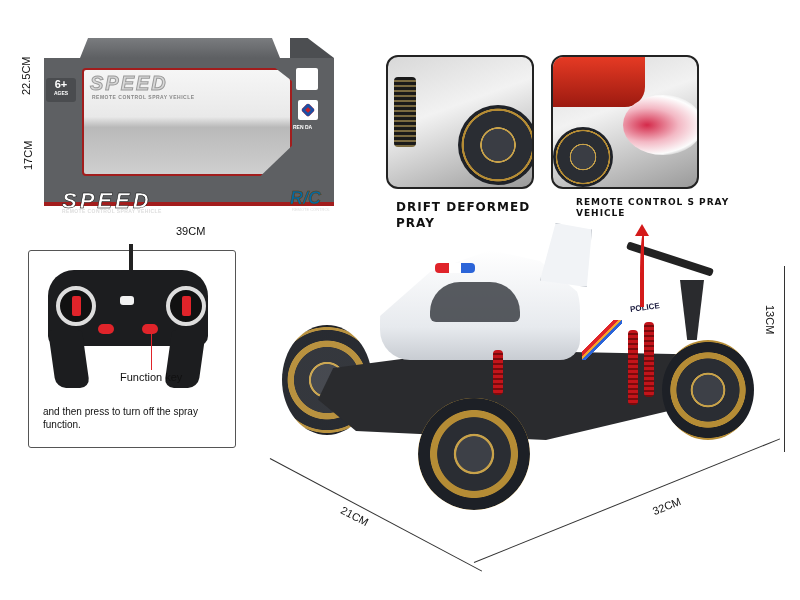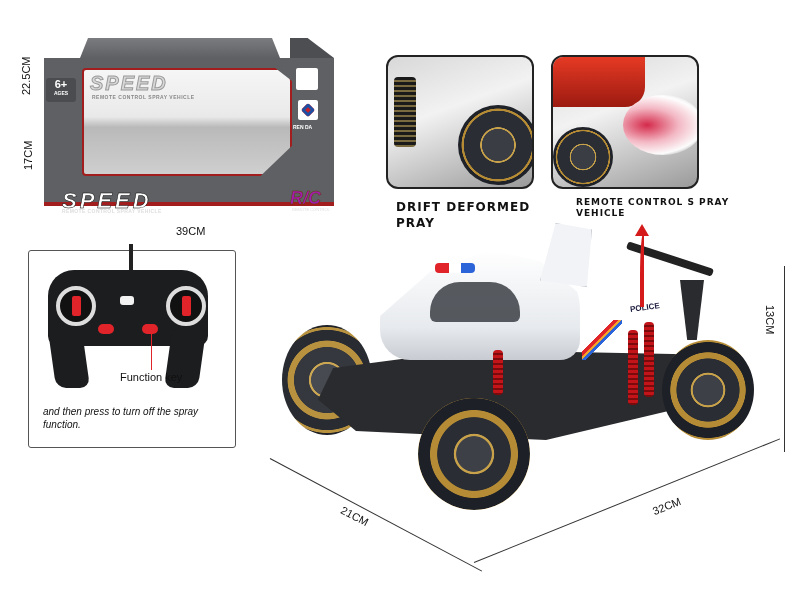--- a/index.html
+++ b/index.html
@@ -25,21 +25,21 @@
   .age-badge .n { font: 900 11px "Liberation Sans", sans-serif; display:block; line-height:12px;}
   .age-badge .t { font: 700 5px "Liberation Sans", sans-serif; display:block;}
   .icons-panel { left: 296px; top: 68px; width: 22px; height: 22px; background:#fff; border-radius:2px; }
   .brand-logo { left: 298px; top: 100px; width: 20px; height: 20px; background:#fff; border-radius:2px;
     display:flex; align-items:center; justify-content:center; }
   .brand-logo span { width:10px; height:10px; background:#c8202a; transform: rotate(45deg); border-radius:2px; box-shadow: inset 0 0 0 3px #1e4fa3;}
   .brand-name { left: 293px; top: 124px; font-size: 5px; color:#fff; font-weight:700; }
   .box-logo { left: 62px; top: 188px; font: italic 900 22px "Liberation Sans", sans-serif; color:#fff;
     letter-spacing: 3px; -webkit-text-stroke: .5px #000; }
   .box-logo-sub { left: 62px; top: 208px; font-size: 5px; color:#ddd; font-weight:700; letter-spacing:.4px;}
-  .rc-badge { left: 290px; top: 188px; font: italic 900 18px "Liberation Sans", sans-serif; color:#a21caf; -webkit-text-stroke: .5px #6b3a00;}
+  .rc-badge { left: 290px; top: 188px; font: italic 900 18px "Liberation Sans", sans-serif; color:#0369a1; -webkit-text-stroke: .5px #6b3a00;}
   .rc-sub { left: 292px; top: 207px; font-size: 4px; color:#ddd; }
   .dim { font-size: 11px; color: #111; font-family: "Liberation Sans", sans-serif; }
   .dim-225 { left: 20px; top: 60px; transform: rotate(-90deg); transform-origin: left top; top: 95px; }
   .dim-17 { left: 22px; top: 170px; transform: rotate(-90deg); transform-origin: left top; }
   .dim-39 { left: 176px; top: 225px; }
 
   
   .feature { width: 148px; height: 134px; border: 2px solid #222; border-radius: 12px; overflow:hidden;
     background: linear-gradient(160deg,#d8d8d8 0%,#f2f2f2 40%,#9a9a9a 100%); }
   .f1 { left: 386px; top: 55px; }
@@ -67,21 +67,21 @@
   .stick::after { content:""; position:absolute; left: 12px; top: 6px; width: 9px; height: 20px; background:#e0242a; border-radius: 2px;}
   .stick-l { left: 56px; }
   .stick-r { left: 166px; }
   .btn-red { position:absolute; width: 16px; height: 10px; background:#e0242a; border-radius: 5px; top: 324px;}
   .btn-l { left: 98px; }
   .btn-fn { left: 142px; }
   .center-cam { left: 120px; top: 296px; width: 14px; height: 9px; background:#f2f2f2; border-radius: 3px;}
   .fn-line { left: 151px; top: 334px; width: 1px; height: 36px; background:#e0242a; }
   .fn-label { left: 120px; top: 371px; font-size: 11px; color:#111; }
   .instr { left: 34px; top: 405px; font-size: 10px; line-height: 13px; color: #111; width: 200px;}
-  .instr .indent { padding-left: 9px; display:block;font-style:italic; }
+  .instr .indent { padding-left: 9px; display:block; }
 
   
   .car-chassis { left: 318px; top: 350px; width: 380px; height: 90px; background: #2a2b2e;
     clip-path: polygon(4% 20%,40% 0,100% 5%,100% 60%,60% 100%,10% 90%,0 55%); }
   .car-body { left: 380px; top: 250px; width: 200px; height: 110px; background: linear-gradient(180deg,#ffffff 0%,#e7eaee 70%,#c8ccd2 100%);
     border-radius: 70px 60px 20px 30px; clip-path: polygon(0 60%,25% 20%,55% 0,80% 10%,100% 40%,100% 100%,0 100%);}
   .car-window { left: 430px; top: 282px; width: 90px; height: 40px; background: #3b3e44; border-radius: 30px 30px 6px 6px; opacity:.85;}
   .car-door { left: 540px; top: 223px; width: 52px; height: 64px; background: #f1f3f6; border: 1px solid #c8ccd2;
     clip-path: polygon(30% 0,100% 10%,90% 100%,0 90%); }
   .lightbar { left: 435px; top: 263px; width: 40px; height: 10px; background: linear-gradient(90deg,#e0242a 0 35%,#fff 35% 65%,#2b64d8 65%); border-radius: 4px;}

